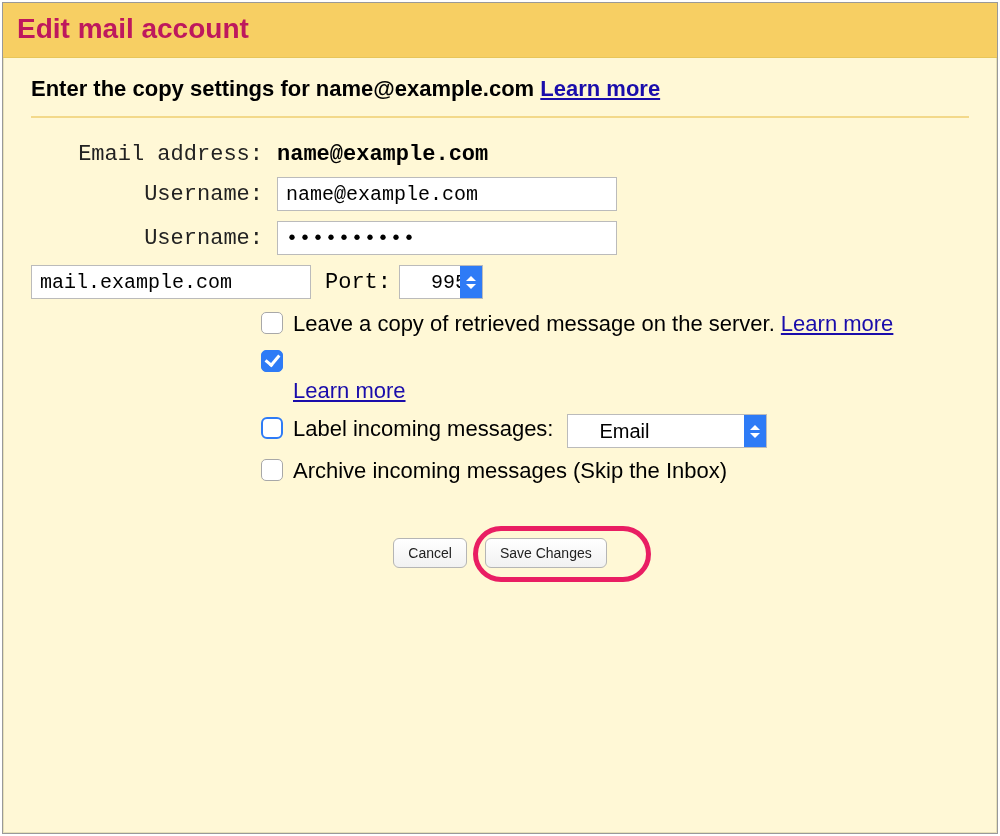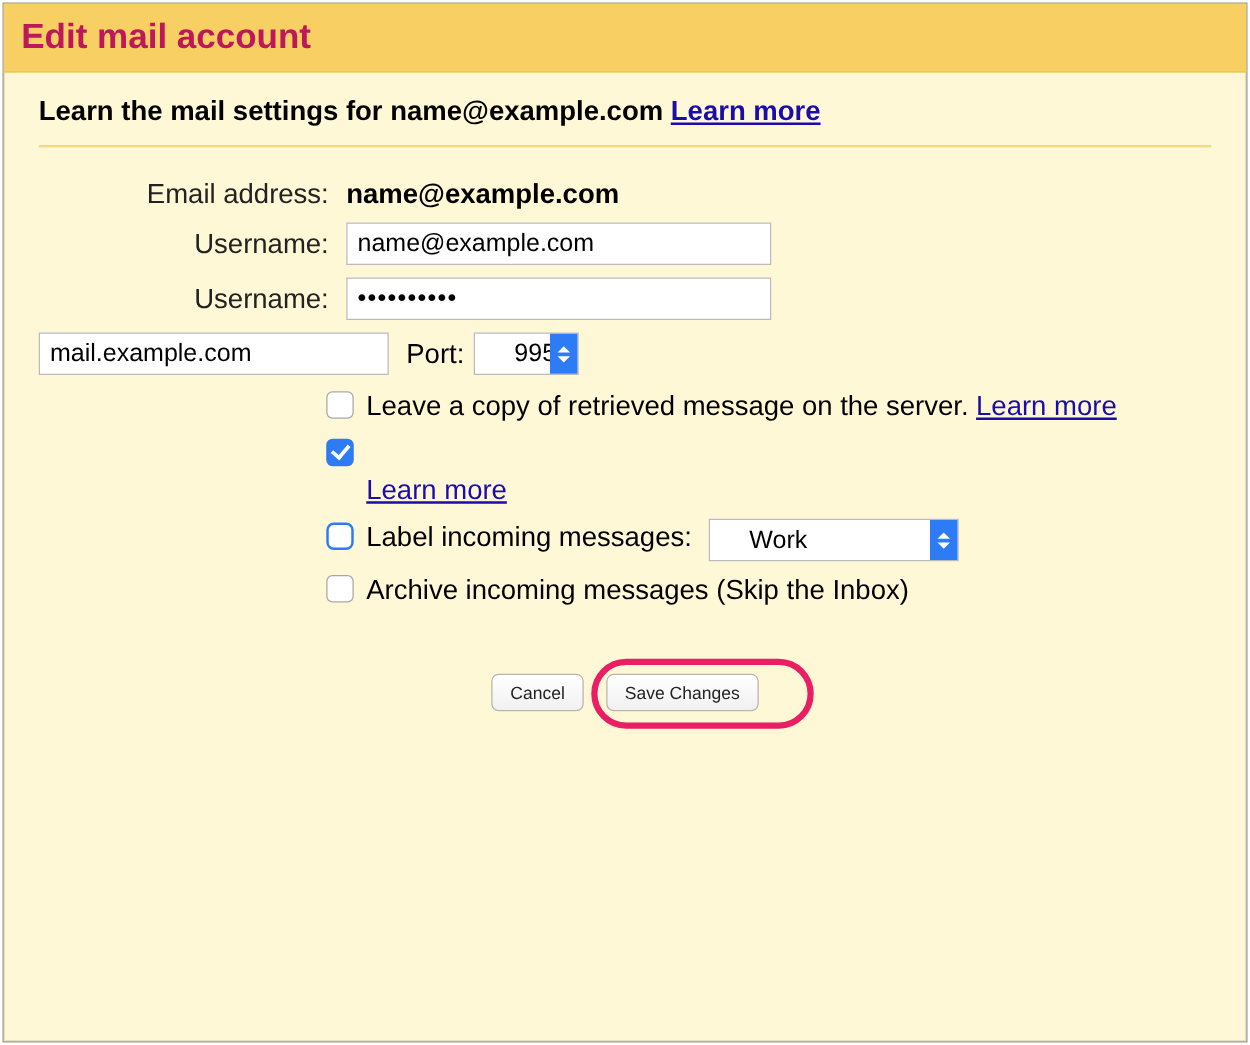--- a/index.html
+++ b/index.html
@@ -46,20 +46,21 @@
   }
   a.learn { font-weight:normal; }
   .option-text a.learn { font-weight:normal; }
 
   .form { font-size:22px; color:#000; }
 
   .row {
     display:flex;
     align-items:center;
     margin-bottom:10px;
+    font-family:Liberation Mono, monospace;
   }
   .lbl {
     width:246px;
     text-align:right;
     padding-right:14px;
     font-size:22px;
     color:#222;
   }
   .value-static {
     font-weight:bold;
@@ -199,21 +200,21 @@
 <body>
 
 <div class="outer">
   <div class="titlebar">
     <h1>Edit mail account</h1>
   </div>
 
   <div class="content">
 
     <div class="intro">
-      <span>Learn the mail settings for</span>
+      <span>Enter the copy settings for</span>
       <span class="email">name@example.com</span>
       <a href="#" class="learn" style="font-weight:bold">Learn more</a>
     </div>
 
     <div class="form">
 
       <div class="row">
         <div class="lbl">Email address:</div>
         <div class="value-static">name@example.com</div>
       </div>
@@ -256,21 +257,21 @@
             <a href="#" class="learn">Learn more</a>
           </div>
         </div>
 
         <div class="opt-row">
           <div class="opt-spacer"></div>
           <div class="chk focused"></div>
           <div class="option-text">
             <span>Label incoming messages:</span>
             <div class="select-wrap label-sel">
-              <span class="sel-text">Work</span>
+              <span class="sel-text">Email</span>
               <span class="sel-arrows"></span>
             </div>
           </div>
         </div>
 
         <div class="opt-row">
           <div class="opt-spacer"></div>
           <div class="chk"></div>
           <div class="option-text">
             <span>Archive incoming messages (Skip the Inbox)</span>

